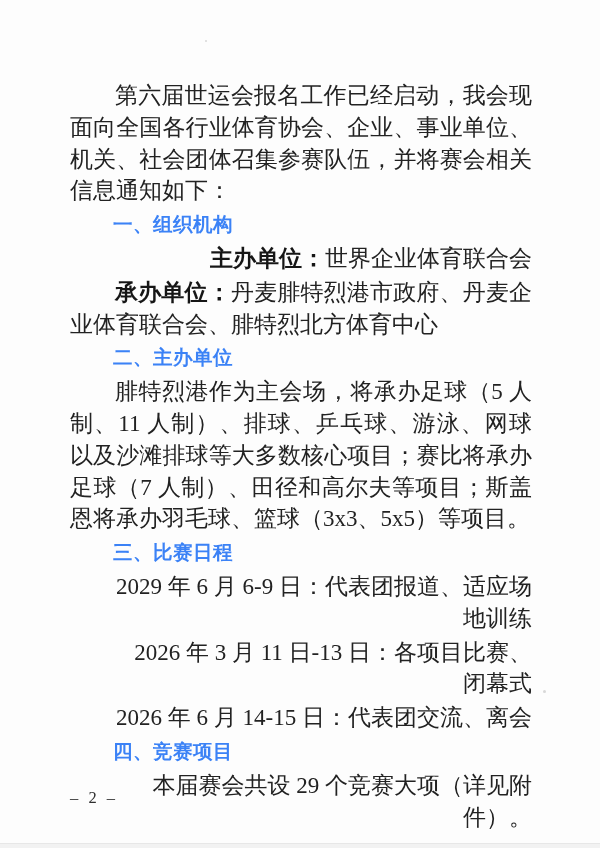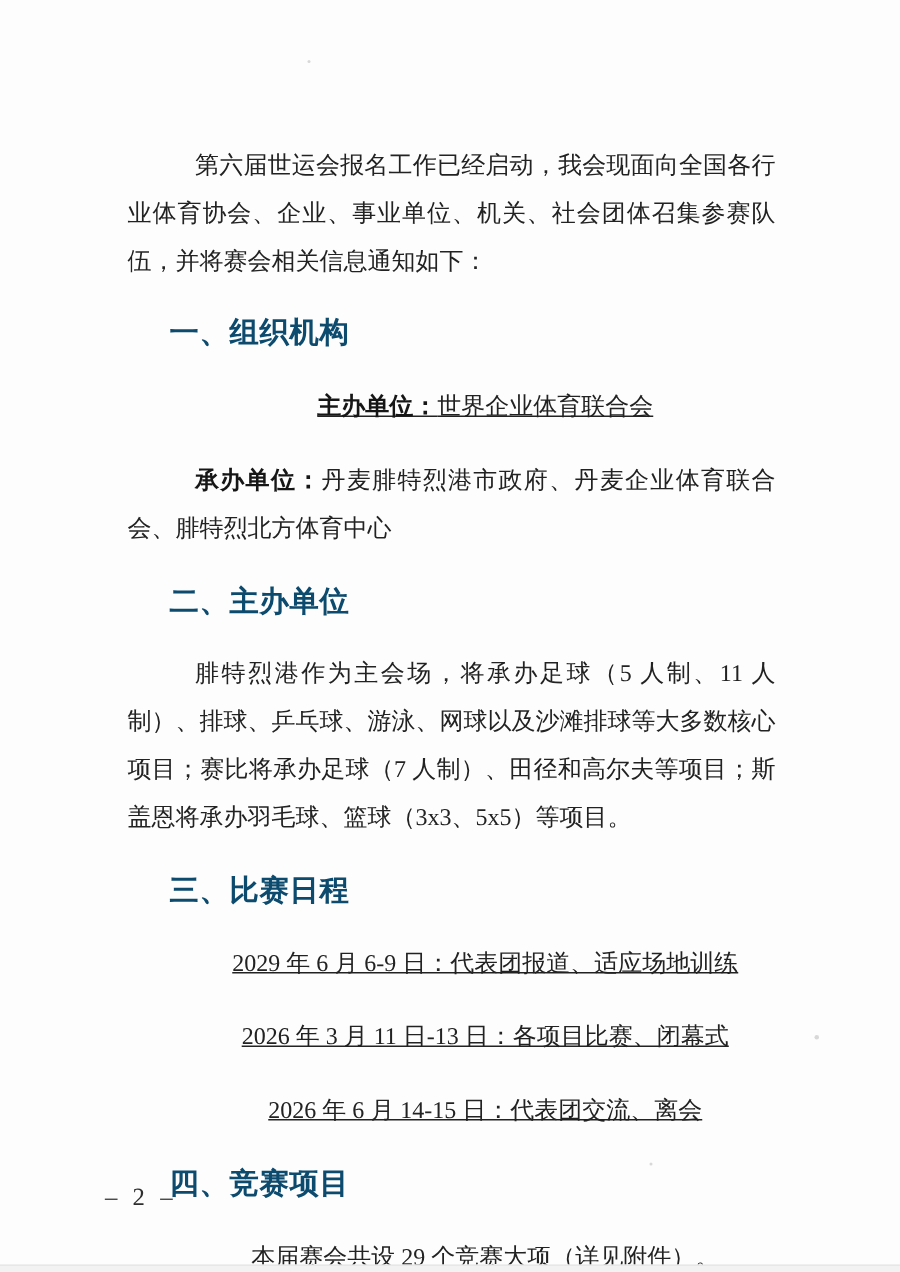--- a/index.html
+++ b/index.html
@@ -12,36 +12,36 @@
     font-family: "Liberation Serif", serif;
     color: #1e1e1e;
   }
   .content {
     position: absolute;
     left: 68px;
     top: 78px;
     width: 466px;
   }
   .para {
-    margin: 17px;
-    font-size: 16px;
+    margin: 2px;
+    font-size: 23px;
     line-height: 31.8px;
     text-align: justify;
     text-indent: 45px;
     color: #222222;
   }
-  .para.left { text-align: center; text-decoration: underline; }
+  .para.left { text-align: right; }
   .heading {
     margin: 0;
     font-size: 19.5px;
     line-height: 31.8px;
     font-weight: bold;
     font-family: "Liberation Sans", sans-serif;
     text-indent: 45px;
-    color: #0c4a6e;
+    color: #3b82f6;
     letter-spacing: 0.5px;
   }
   .label-bold {
     font-weight: bold;
     font-family: "Liberation Sans", sans-serif;
     color: #161616;
   }
   .page-number {
     position: absolute;
     left: 70px;

